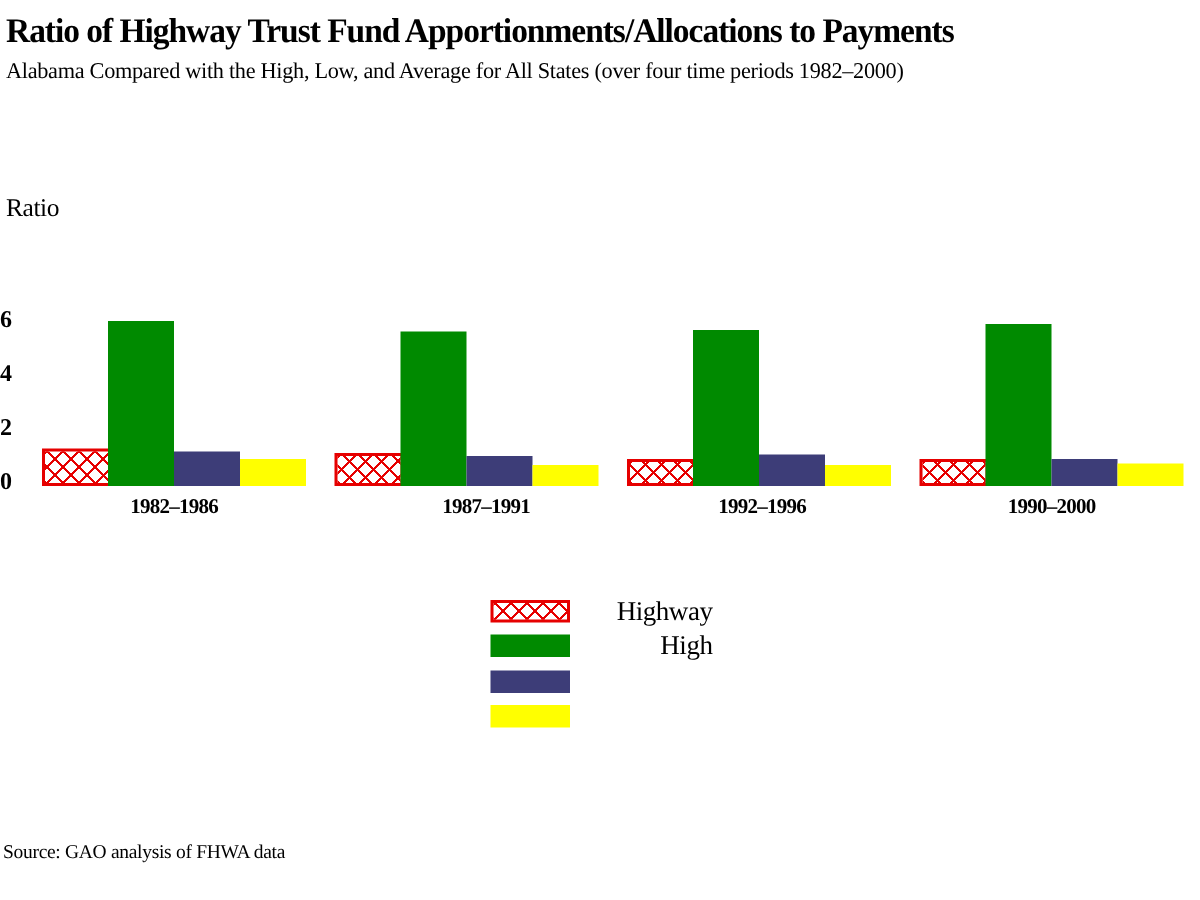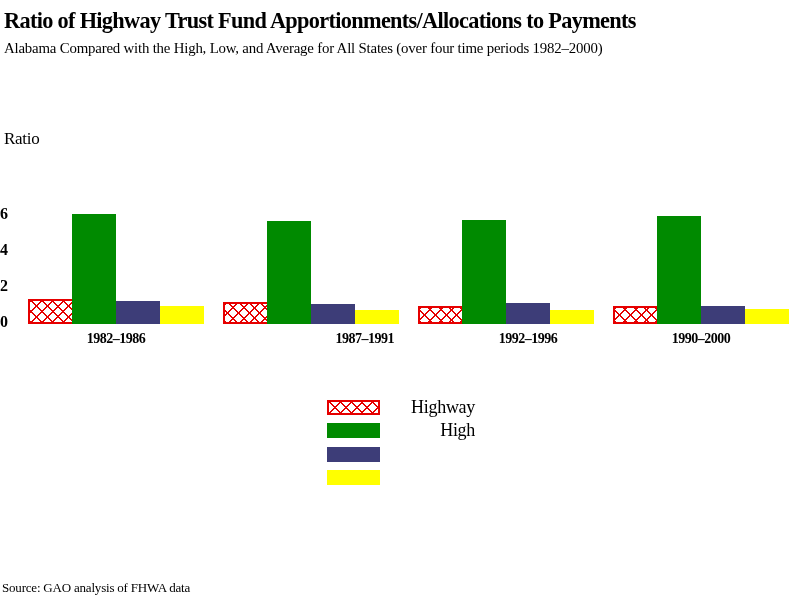--- a/index.html
+++ b/index.html
@@ -34,21 +34,21 @@
   }
   .xcat{
     position:absolute;top:331px;width:176px;text-align:center;
     font-size:14px;font-weight:bold;letter-spacing:-0.5px;
   }
   .legend-swatch{position:absolute;left:327px;width:53px;height:15px;}
   .legend-label{
     position:absolute;left:330px;width:145px;text-align:right;
     font-size:18px;letter-spacing:-0.3px;line-height:19px;
   }
-  #source{top:580px;left:2px;font-size:13px;letter-spacing:-0.2px;}
+  #source{top:560px;left:2px;font-size:13px;letter-spacing:-0.2px;}
 </style>
 </head>
 <body>
 
 <div id="canvas">
   <div id="title" class="abs">Ratio of Highway Trust Fund Apportionments/Allocations to Payments</div>
   <div id="subtitle" class="abs">Alabama Compared with the High, Low, and Average for All States (over four time periods 1982–2000)</div>
   <div id="ylabel" class="abs">Ratio</div>
 
   <div id="plot" class="abs" style="left:0;top:160px;width:800px;height:200px;"></div>
@@ -61,26 +61,26 @@
     <div class="abs ytick" style="top: 206px;">6</div>
     <div class="bar crosshatch" style="left: 28px; width: 46px; top: 299px; height: 25px; z-index: 1; color: rgb(230, 0, 0);"></div>
     <div class="bar solid" style="left: 72px; width: 44px; top: 214px; height: 110px; z-index: 2; background: rgb(0, 138, 0);"></div>
     <div class="bar solid" style="left: 116px; width: 44px; top: 301px; height: 23px; z-index: 2; background: rgb(61, 61, 120);"></div>
     <div class="bar solid" style="left: 160px; width: 44px; top: 306px; height: 18px; z-index: 2; background: rgb(255, 255, 0);"></div>
     <div class="xcat" style="left: 28px;">1982–1986</div>
     <div class="bar crosshatch" style="left: 223px; width: 46px; top: 302px; height: 22px; z-index: 1; color: rgb(230, 0, 0);"></div>
     <div class="bar solid" style="left: 267px; width: 44px; top: 221px; height: 103px; z-index: 2; background: rgb(0, 138, 0);"></div>
     <div class="bar solid" style="left: 311px; width: 44px; top: 304px; height: 20px; z-index: 2; background: rgb(61, 61, 120);"></div>
     <div class="bar solid" style="left: 355px; width: 44px; top: 310px; height: 14px; z-index: 2; background: rgb(255, 255, 0);"></div>
-    <div class="xcat" style="left: 218px; text-align: right;">1987–1991</div>
+    <div class="xcat" style="left: 236px;">1987–1991</div>
     <div class="bar crosshatch" style="left: 418px; width: 46px; top: 306px; height: 18px; z-index: 1; color: rgb(230, 0, 0);"></div>
     <div class="bar solid" style="left: 462px; width: 44px; top: 220px; height: 104px; z-index: 2; background: rgb(0, 138, 0);"></div>
     <div class="bar solid" style="left: 506px; width: 44px; top: 303px; height: 21px; z-index: 2; background: rgb(61, 61, 120);"></div>
     <div class="bar solid" style="left: 550px; width: 44px; top: 310px; height: 14px; z-index: 2; background: rgb(255, 255, 0);"></div>
-    <div class="xcat" style="left: 440px;">1992–1996</div>
+    <div class="xcat" style="left: 420px;">1992–1996</div>
     <div class="bar crosshatch" style="left: 613px; width: 46px; top: 306px; height: 18px; z-index: 1; color: rgb(230, 0, 0);"></div>
     <div class="bar solid" style="left: 657px; width: 44px; top: 216px; height: 108px; z-index: 2; background: rgb(0, 138, 0);"></div>
     <div class="bar solid" style="left: 701px; width: 44px; top: 306px; height: 18px; z-index: 2; background: rgb(61, 61, 120);"></div>
     <div class="bar solid" style="left: 745px; width: 44px; top: 309px; height: 15px; z-index: 2; background: rgb(255, 255, 0);"></div>
     <div class="xcat" style="left: 613px;">1990–2000</div>
     <div class="legend-swatch bar crosshatch" style="top: 400px; color: rgb(230, 0, 0); position: absolute; left: 327px; width: 53px; height: 15px;"></div>
     <div class="legend-label" style="top: 398px;">Highway</div>
     <div class="legend-swatch" style="top: 423px; background: rgb(0, 138, 0);"></div>
     <div class="legend-label" style="top: 421px;">High</div>
     <div class="legend-swatch" style="top: 447px; background: rgb(61, 61, 120);"></div>

